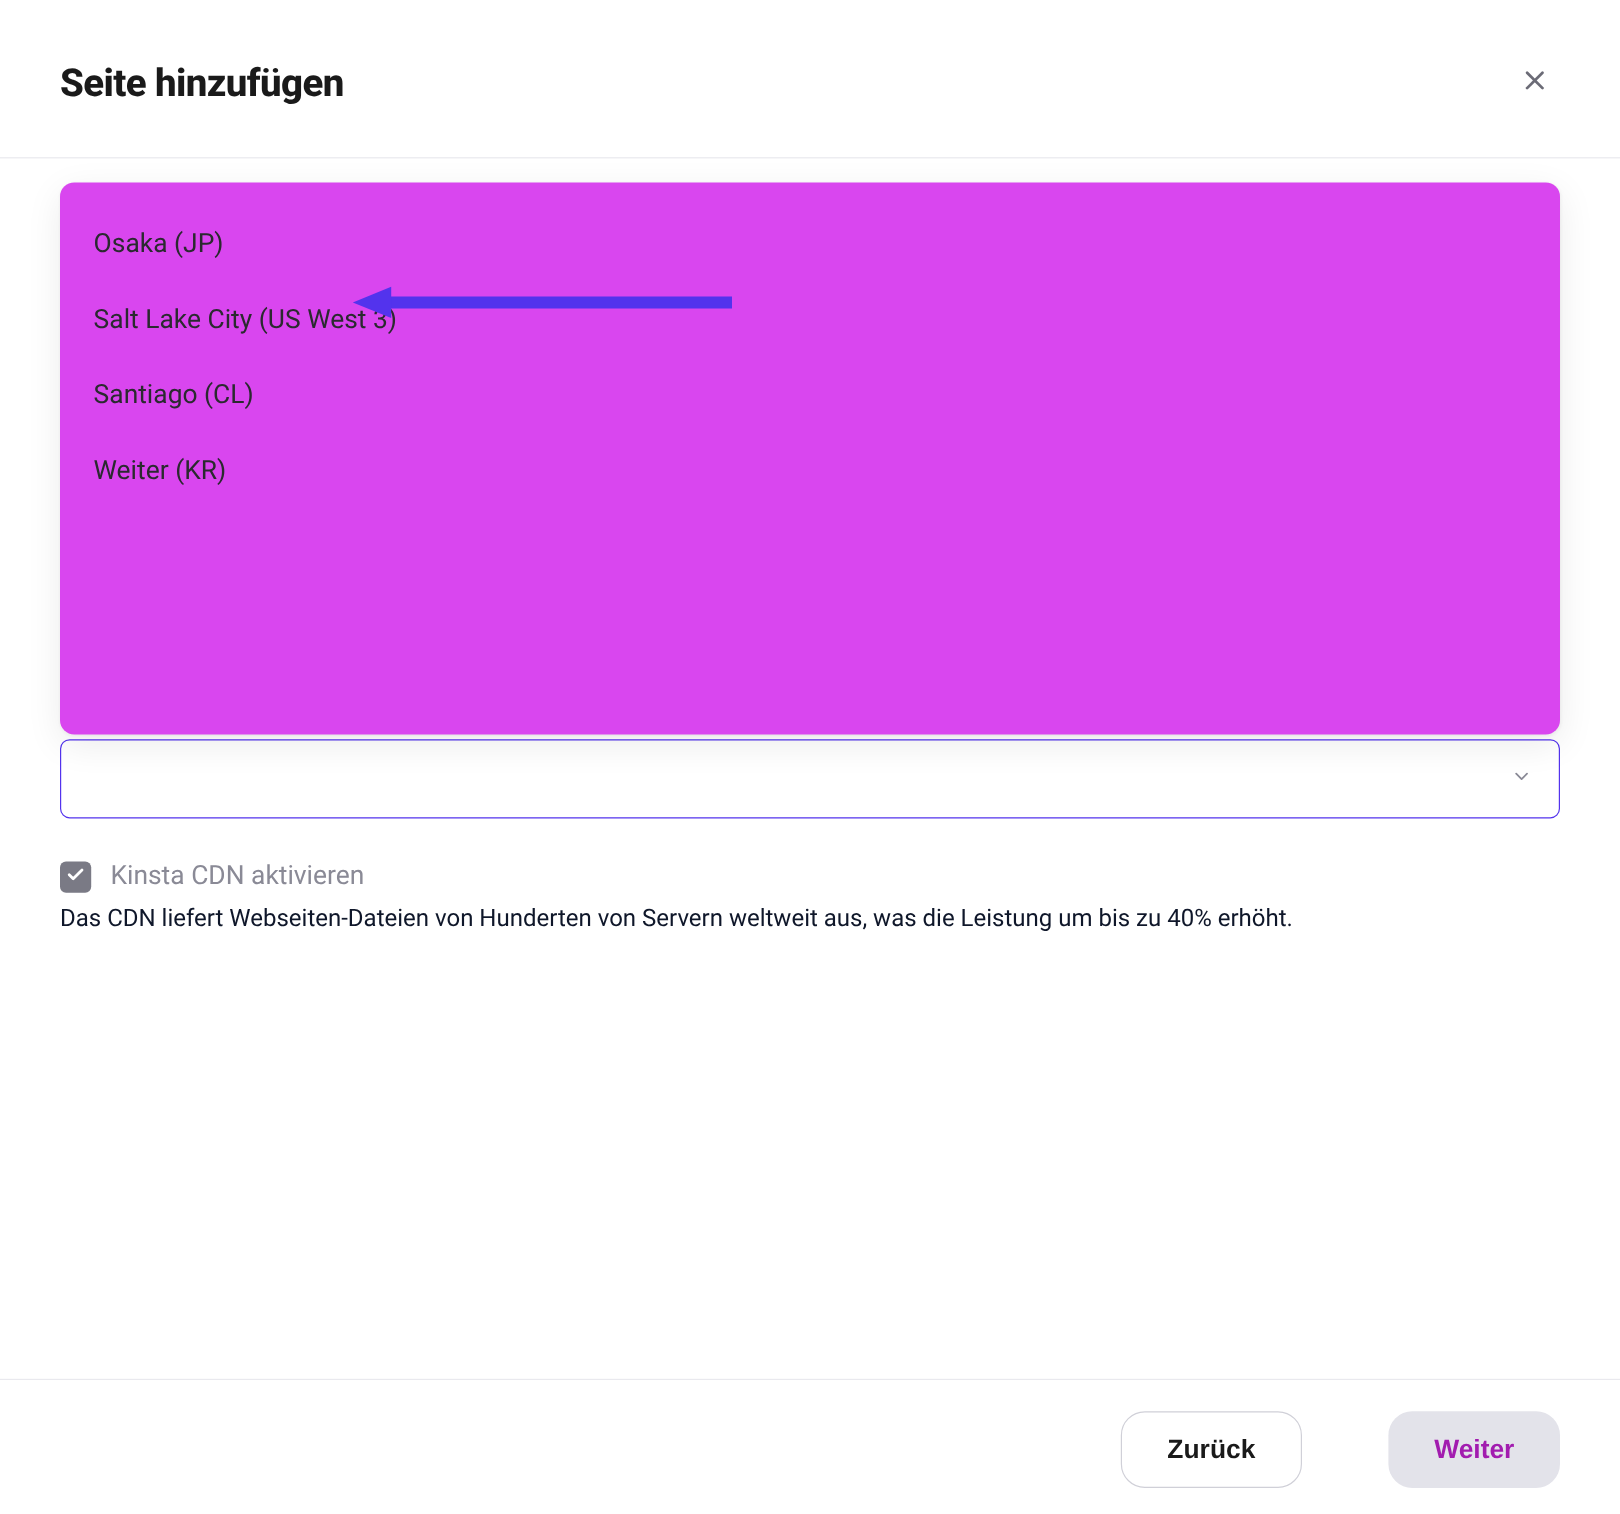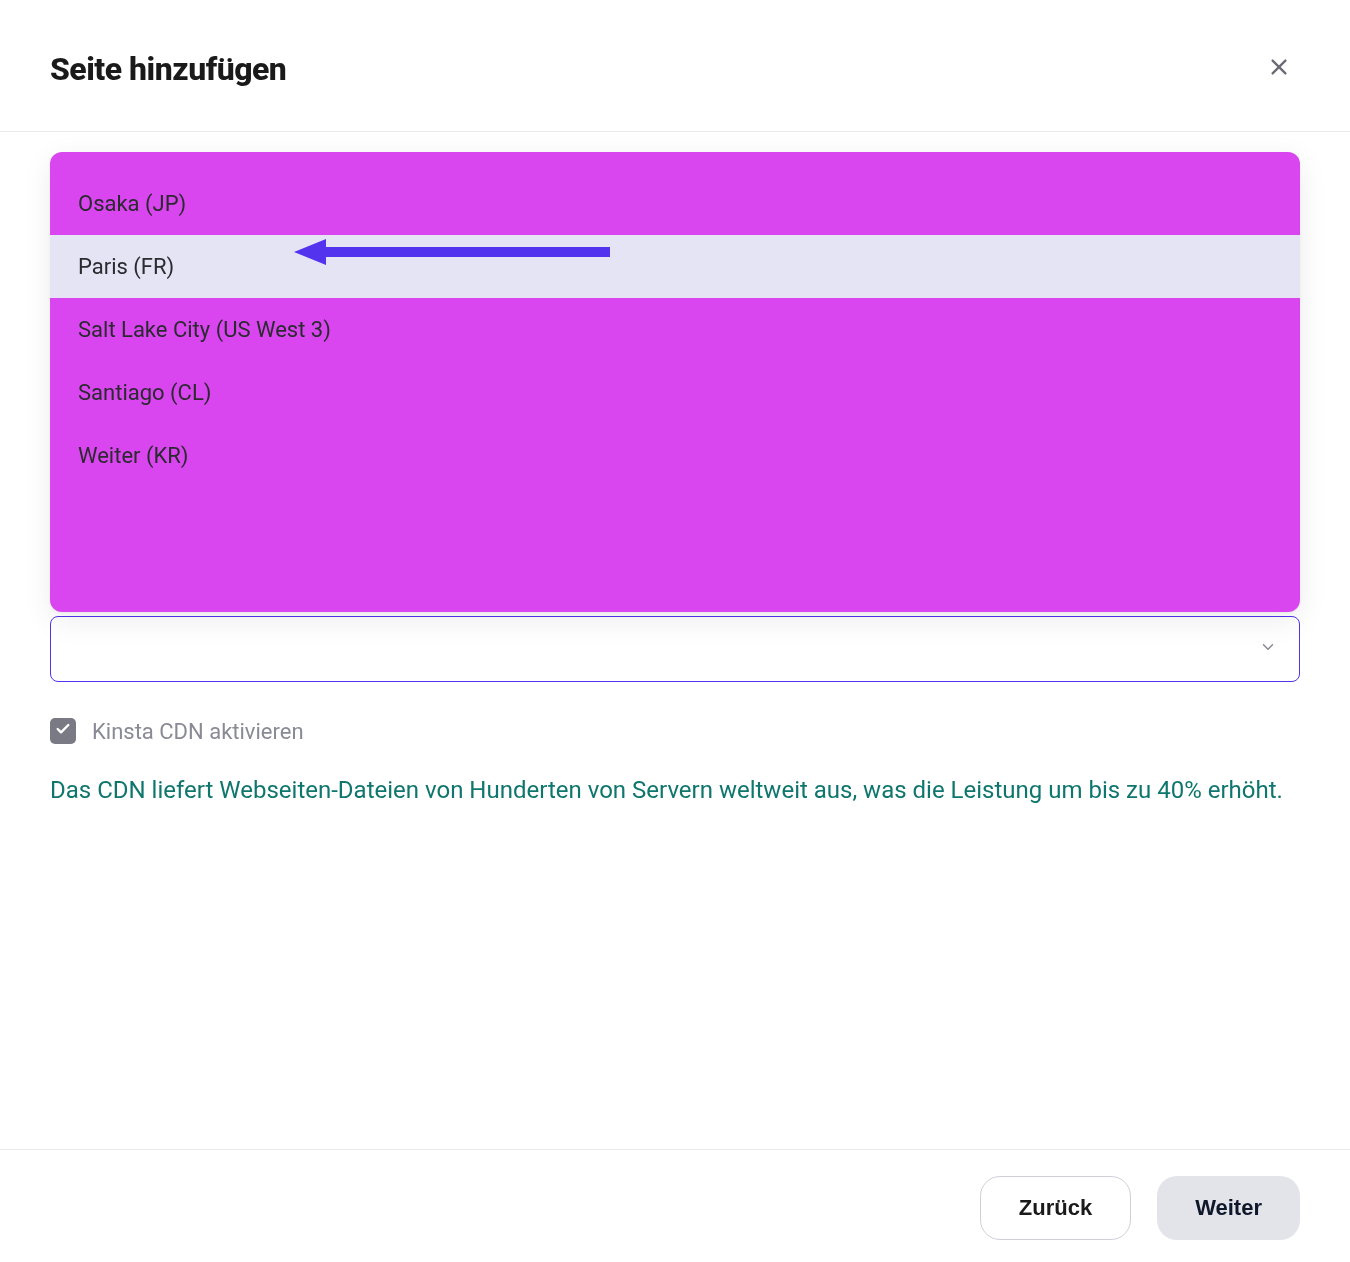--- a/index.html
+++ b/index.html
@@ -107,23 +107,23 @@
       height: 18px;
     }
     .cdn-area {
       position: absolute;
       top: 586px;
       left: 50px;
       right: 50px;
     }
     .checkbox-row {
       display: flex;
-      align-items: center;
+      align-items: flex-start;
       gap: 16px;
-      margin-bottom: 28px;
+      margin-bottom: 6px;
     }
     .checkbox {
       width: 26px;
       height: 26px;
       background: #7a7a85;
       border-radius: 5px;
       display: flex;
       align-items: center;
       justify-content: center;
       color: #fff;
@@ -132,22 +132,22 @@
     }
     .checkbox svg {
       width: 16px;
       height: 16px;
     }
     .checkbox-label {
       font-size: 22px;
       color: #8a8a96;
     }
     .cdn-description {
-      font-size: 24px;
-      color: #0f766e;
+      font-size: 20px;
+      color: #0f172a;
       line-height: 1.5;
     }
     .footer {
       position: absolute;
       bottom: 0;
       left: 0;
       right: 0;
       border-top: 1px solid #e9e9ee;
       padding: 26px 50px 22px;
       display: flex;
@@ -163,22 +163,23 @@
       cursor: pointer;
       border: none;
     }
     .btn-secondary {
       background: #ffffff;
       border: 1.5px solid #d0d0d8;
       color: #1a1a1a;
     }
     .btn-primary-disabled {
       background: #e3e3ea;
-      color: #0f172a;
+      color: #a21caf;
       cursor: not-allowed;
+      margin-left: 46px;
     }
   </style>
 </head>
 <body>
 
 <div class="header">
   <h1 class="page-title">Seite hinzufügen</h1>
   <button class="close-btn">
     <span>
       <svg viewBox="0 0 24 24" fill="none" stroke="currentColor" stroke-width="2.5" stroke-linecap="round">
@@ -189,23 +190,20 @@
   </button>
 </div>
 
 <div class="content">
 
   <div class="dropdown-panel">
     <div class="dropdown-list" id="dropdown-list">
 
     <div class="dropdown-item">
           <span>Osaka (JP)</span>
-        </div>
-        <div class="dropdown-item highlighted">
-          <span>Paris (FR)</span>
         </div>
         <div class="dropdown-item">
           <span>Salt Lake City (US West 3)</span>
         </div>
         <div class="dropdown-item">
           <span>Santiago (CL)</span>
         </div>
         <div class="dropdown-item">
           <span>Weiter (KR)</span>
         </div>

